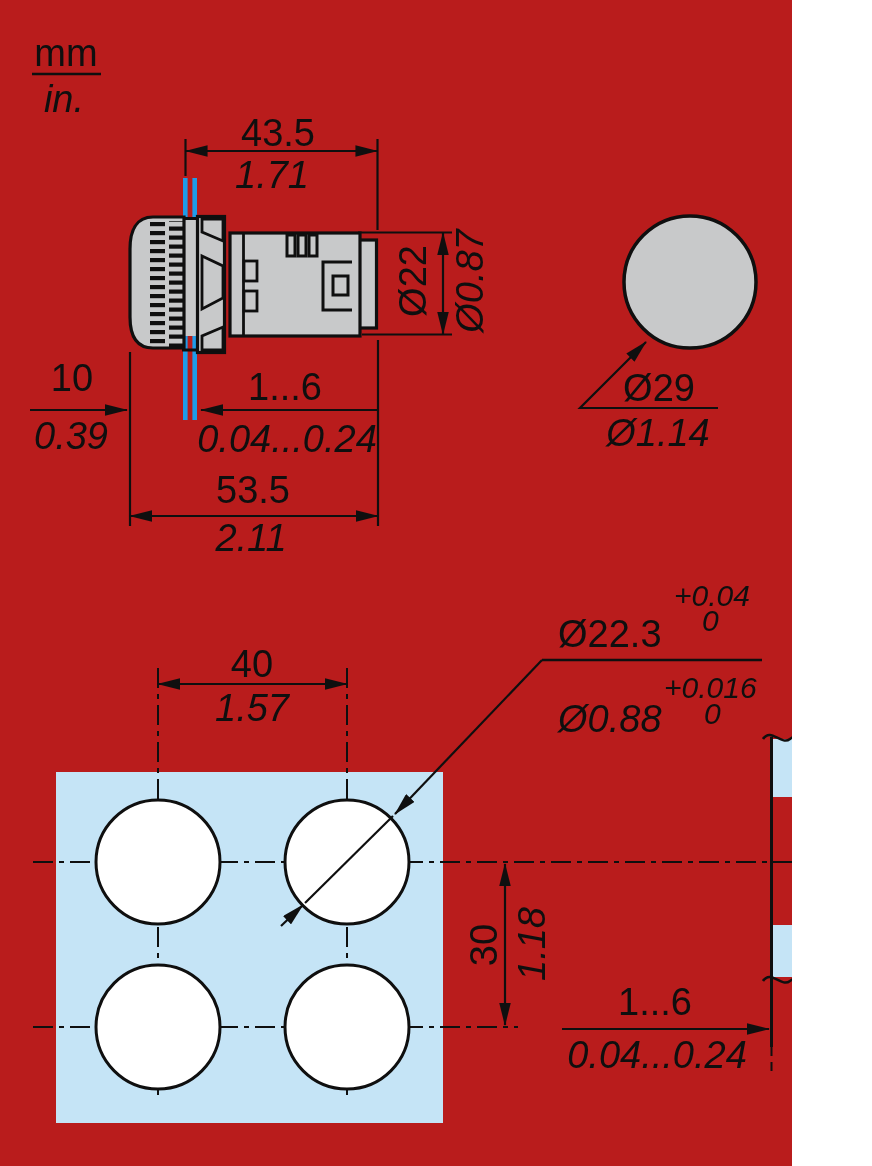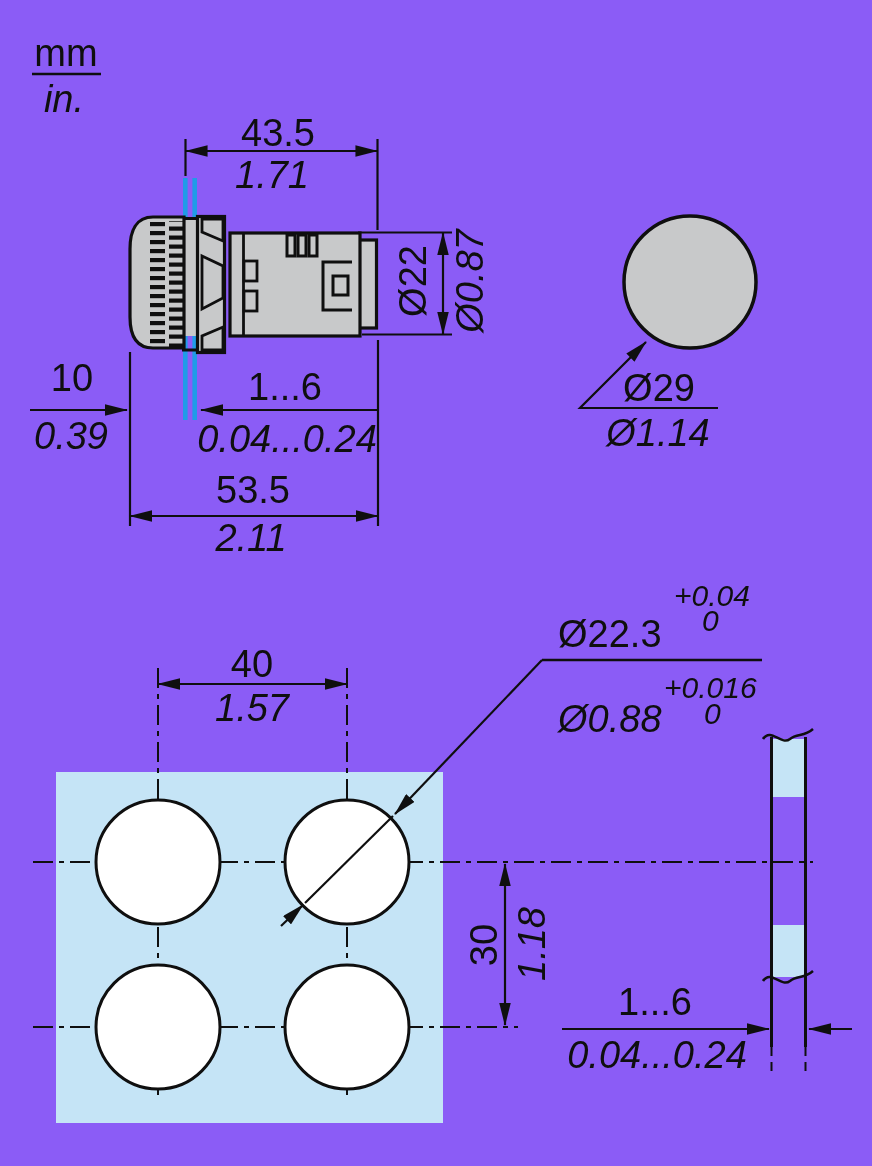--- a/index.html
+++ b/index.html
@@ -1,16 +1,16 @@
 <!DOCTYPE html>
 <html><head>
 <meta charset="utf-8">
 <style>
   html,body { margin:0; padding:0; background:#ffffff; }
-  .canvas { position:relative; width:872px; height:1166px; background:#8b5cf6; overflow:hidden; }
+  .canvas { position:relative; width:792px; height:1166px; background:#b91c1c; overflow:hidden; }
   svg { position:absolute; inset:0; }
   text { font-family:"Liberation Sans","DejaVu Sans",sans-serif; font-size:38px; fill:#0f0f0f; }
   .tol { font-size:30px; }
   .in  { font-style:italic; }
   .mid { text-anchor:middle; }
   .st  { text-anchor:start; }
   .ln  { stroke:#0f0f0f; stroke-width:2.2; fill:none; }
   .ln25{ stroke:#0f0f0f; stroke-width:2.5; fill:none; }
   .ln3 { stroke:#0f0f0f; stroke-width:3;   fill:none; }
   .cl  { stroke:#0f0f0f; stroke-width:2; fill:none; stroke-dasharray:20 6 5 6; }

